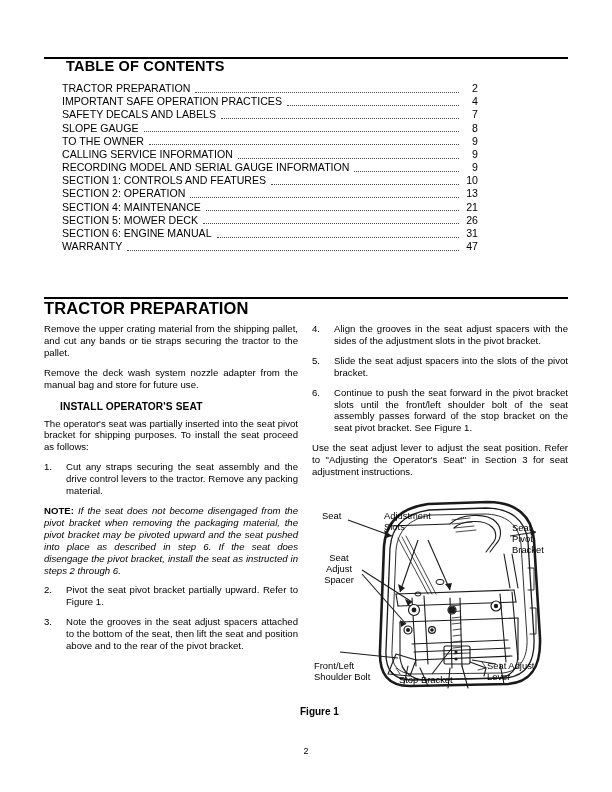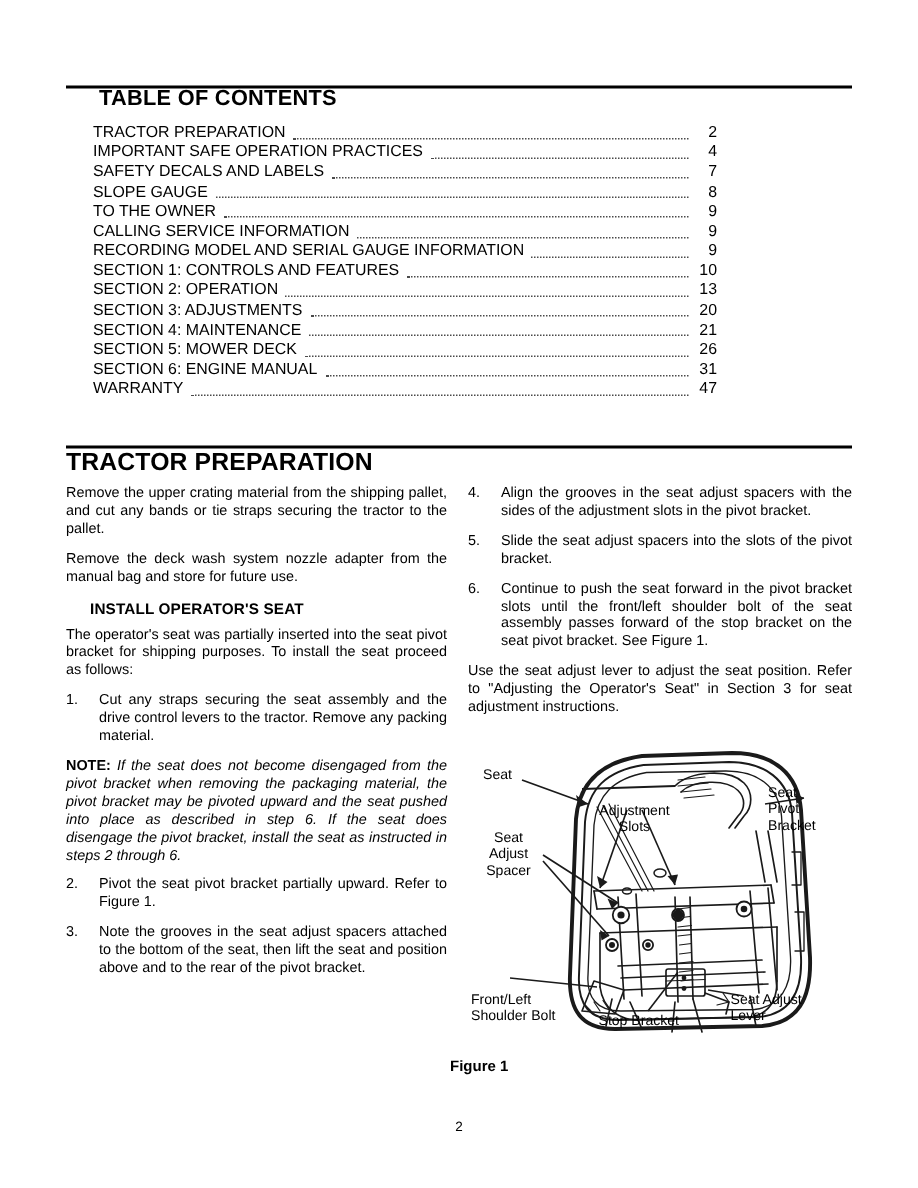--- a/index.html
+++ b/index.html
@@ -174,21 +174,21 @@
   }
 
   .fig-label {
     position: absolute;
     font-size: 9.4px;
     line-height: 11.2px;
     color: #000;
     white-space: pre-line;
   }
   .fl-seat          { left: 22px;  top: 12px; }
-  .fl-adjust-slots  { left: 84px;  top: 36px; width: 78px; text-align: center; }
+  .fl-adjust-slots  { left: 84px;  top: 12px; width: 78px; }
   .fl-seat-pivot    { left: 212px; top: 24px; }
   .fl-seat-adj-spc  { left: 10px;  top: 54px; width: 58px; text-align: center; }
   .fl-front-left    { left: 14px;  top: 162px; width: 78px; text-align: left; }
   .fl-stop-bracket  { left: 99px;  top: 176px; }
   .fl-seat-adj-lev  { left: 187px; top: 162px; }
 
   
   .page-number {
     position: absolute;
     left: 0;
@@ -244,25 +244,20 @@
       </div>
       <div class="toc-row">
         <span class="toc-label">SECTION 1: CONTROLS AND FEATURES</span>
         <span class="toc-leader"></span>
         <span class="toc-page">10</span>
       </div>
       <div class="toc-row">
         <span class="toc-label">SECTION 2: OPERATION</span>
         <span class="toc-leader"></span>
         <span class="toc-page">13</span>
-      </div>
-      <div class="toc-row">
-        <span class="toc-label">SECTION 3: ADJUSTMENTS</span>
-        <span class="toc-leader"></span>
-        <span class="toc-page">20</span>
       </div>
       <div class="toc-row">
         <span class="toc-label">SECTION 4: MAINTENANCE</span>
         <span class="toc-leader"></span>
         <span class="toc-page">21</span>
       </div>
       <div class="toc-row">
         <span class="toc-label">SECTION 5: MOWER DECK</span>
         <span class="toc-leader"></span>
         <span class="toc-page">26</span>

